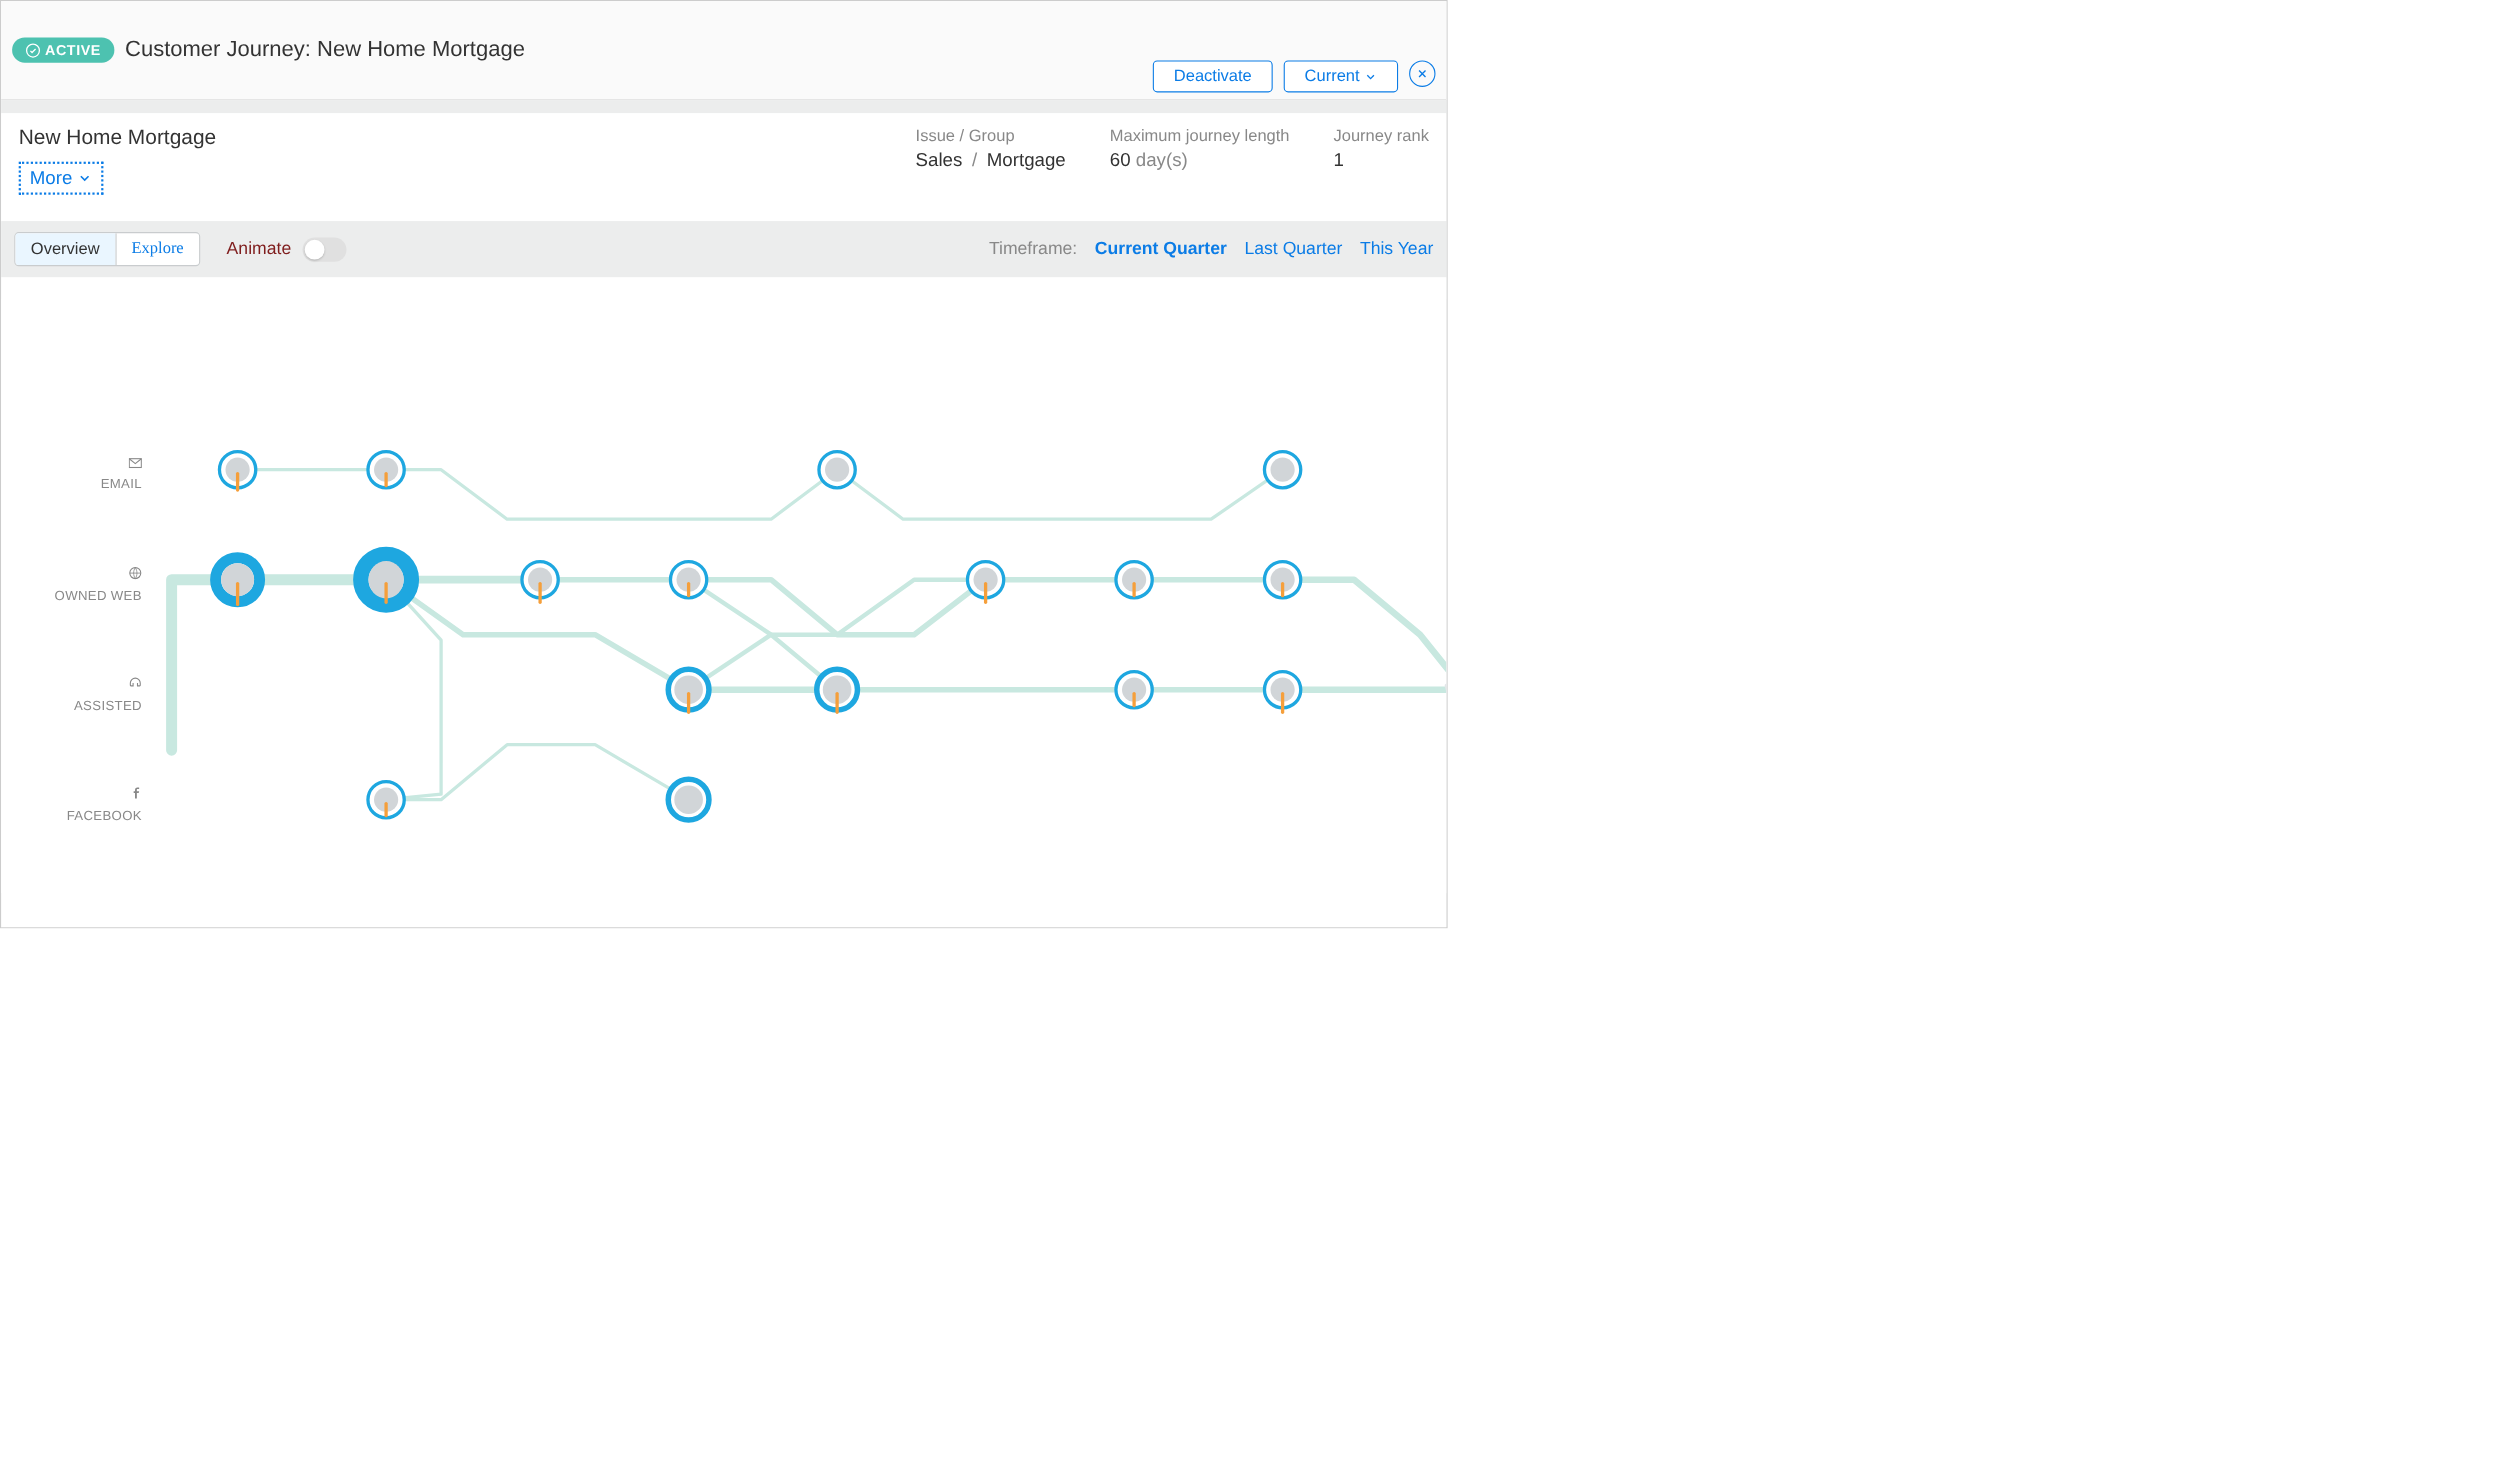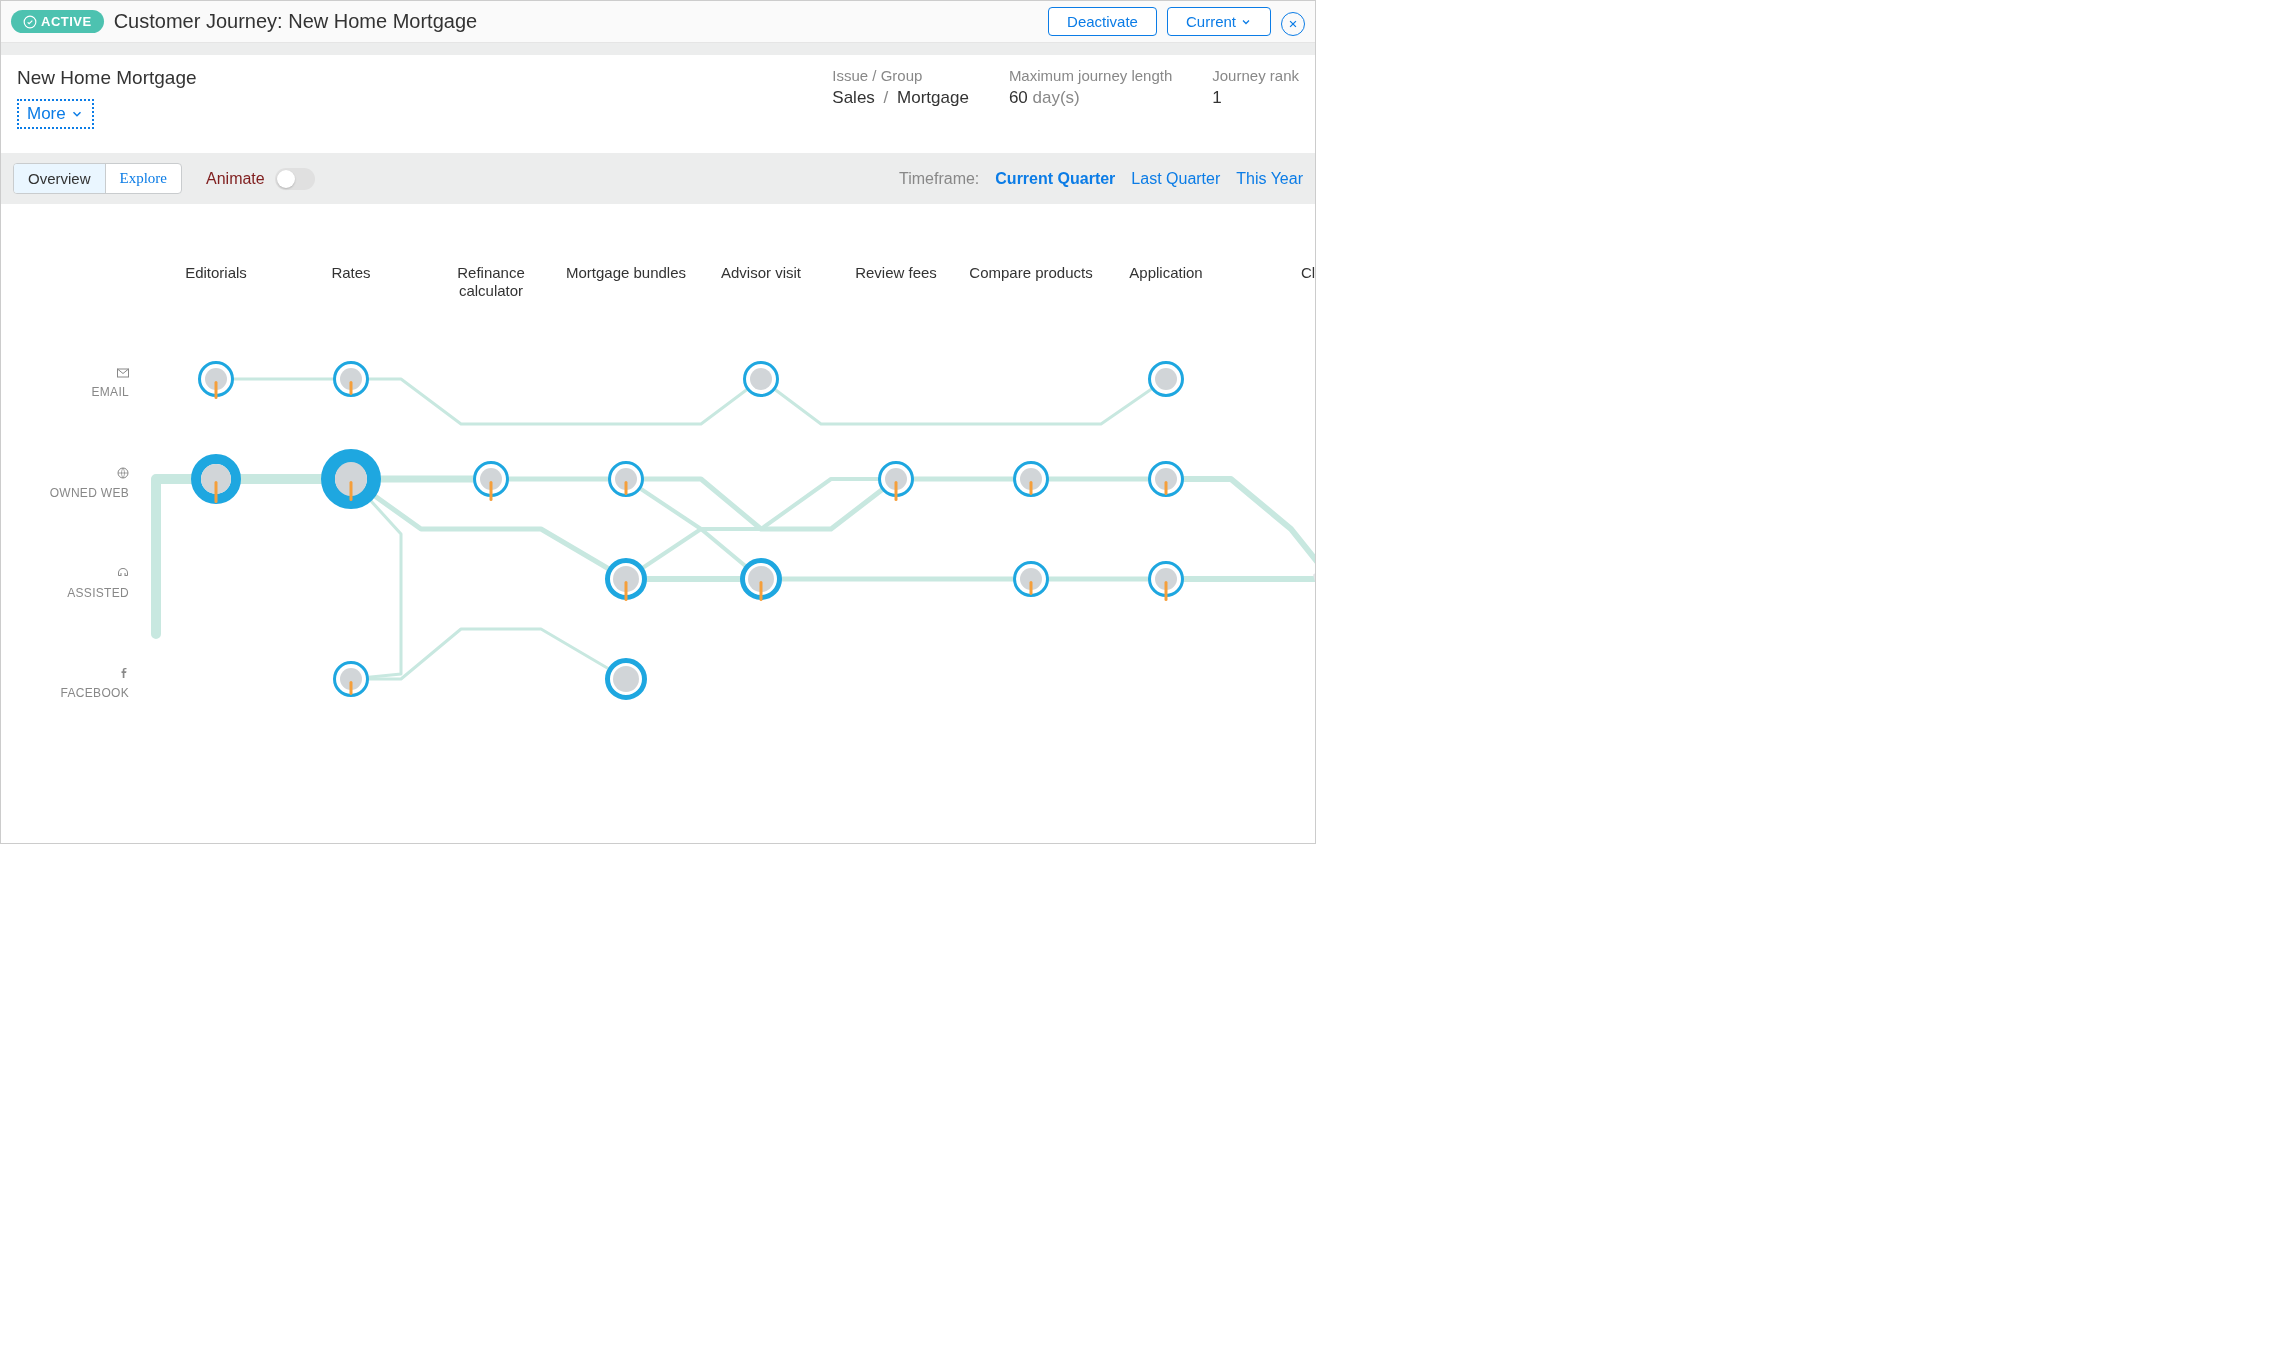--- a/index.html
+++ b/index.html
@@ -4,21 +4,21 @@
 <style>
 * { box-sizing: border-box; margin: 0; padding: 0; }
 body { font-family: -apple-system, BlinkMacSystemFont, "Segoe UI", Helvetica, Arial, sans-serif; font-size: 14px; color: #333; background: #fff; }
 .frame { border: 1px solid #ccc; width: 1316px; height: 844px; position: relative; overflow: hidden; }
 
 
 .header { display: flex; align-items: center; padding: 6px 10px; border-bottom: 1px solid #e5e5e5; background: #fafafa; }
 .badge-active { display: inline-flex; align-items: center; gap: 4px; background: #4dc2b0; color: #fff; padding: 4px 12px; border-radius: 14px; font-size: 13px; font-weight: 600; letter-spacing: .5px; }
 .badge-active svg { width: 14px; height: 14px; }
 .header-title { margin-left: 10px; font-size: 20px; color: #333; }
-.header-actions { margin-left: auto; display: flex; align-items: flex-end; gap: 10px; }
+.header-actions { margin-left: auto; display: flex; align-items: flex-start; gap: 10px; margin-top: 48px; }
 .btn { background: #fff; border: 1.5px solid #0b7ce6; color: #0b7ce6; padding: 5px 18px; border-radius: 4px; font-size: 15px; cursor: pointer; display: inline-flex; align-items: center; gap: 4px; }
 .btn .chev { width: 12px; height: 12px; }
 .close-btn { width: 24px; height: 24px; border: 1.5px solid #0b7ce6; border-radius: 50%; display: inline-flex; align-items: center; justify-content: center; color: #0b7ce6; cursor: pointer; }
 .close-btn svg { width: 10px; height: 10px; }
 
 
 .under-header { background: #eceded; padding: 6px 0; }
 
 
 .details { background: #fff; padding: 12px 16px 24px 16px; display: flex; align-items: flex-start; gap: 40px; }
@@ -151,31 +151,20 @@
     </div>
     <div class="timeframe">
       <span class="label">Timeframe:</span>
       <span class="opt selected">Current Quarter</span>
       <span class="opt">Last Quarter</span>
       <span class="opt">This Year</span>
     </div>
   </div>
 
   <div class="diagram">
-    <div class="sublabels" id="sublabels">
-        <div class="sublabel" style="left: 65px; top: 0px; width: 130px;">Editorials</div>
-        <div class="sublabel" style="left: 200px; top: 0px; width: 130px;">Rates</div>
-        <div class="sublabel" style="left: 340px; top: 0px; width: 130px;">Refinance calculator</div>
-        <div class="sublabel" style="left: 475px; top: 0px; width: 130px;">Mortgage bundles</div>
-        <div class="sublabel" style="left: 610px; top: 0px; width: 130px;">Advisor visit</div>
-        <div class="sublabel" style="left: 745px; top: 0px; width: 130px;">Review fees</div>
-        <div class="sublabel" style="left: 880px; top: 0px; width: 130px;">Compare products</div>
-        <div class="sublabel" style="left: 1015px; top: 0px; width: 130px;">Application</div>
-        <div class="sublabel" style="left: 1175px; top: 0px; width: 130px;">Closing</div>
-      </div>
     <div class="channels" id="channels">
         <div class="channel" style="top: 23px;"><span class="icon"><svg width="12" height="10" viewBox="0 0 24 18">
               <rect x="1" y="1" width="22" height="16" fill="none" stroke="#888" stroke-width="2"></rect>
               <path d="M1 1l11 9L23 1" fill="none" stroke="#888" stroke-width="2"></path>
             </svg></span><span class="name">EMAIL</span></div>
         <div class="channel" style="top: 123px;"><span class="icon"><svg width="12" height="12" viewBox="0 0 24 24">
               <circle cx="12" cy="12" r="10" fill="none" stroke="#888" stroke-width="2"></circle>
               <path d="M2 12h20M12 2c4 6 4 14 0 20M12 2c-4 6-4 14 0 20" fill="none" stroke="#888" stroke-width="1.5"></path>
             </svg></span><span class="name">OWNED WEB</span></div>
         <div class="channel" style="top: 223px;"><span class="icon"><svg width="12" height="12" viewBox="0 0 24 24">

